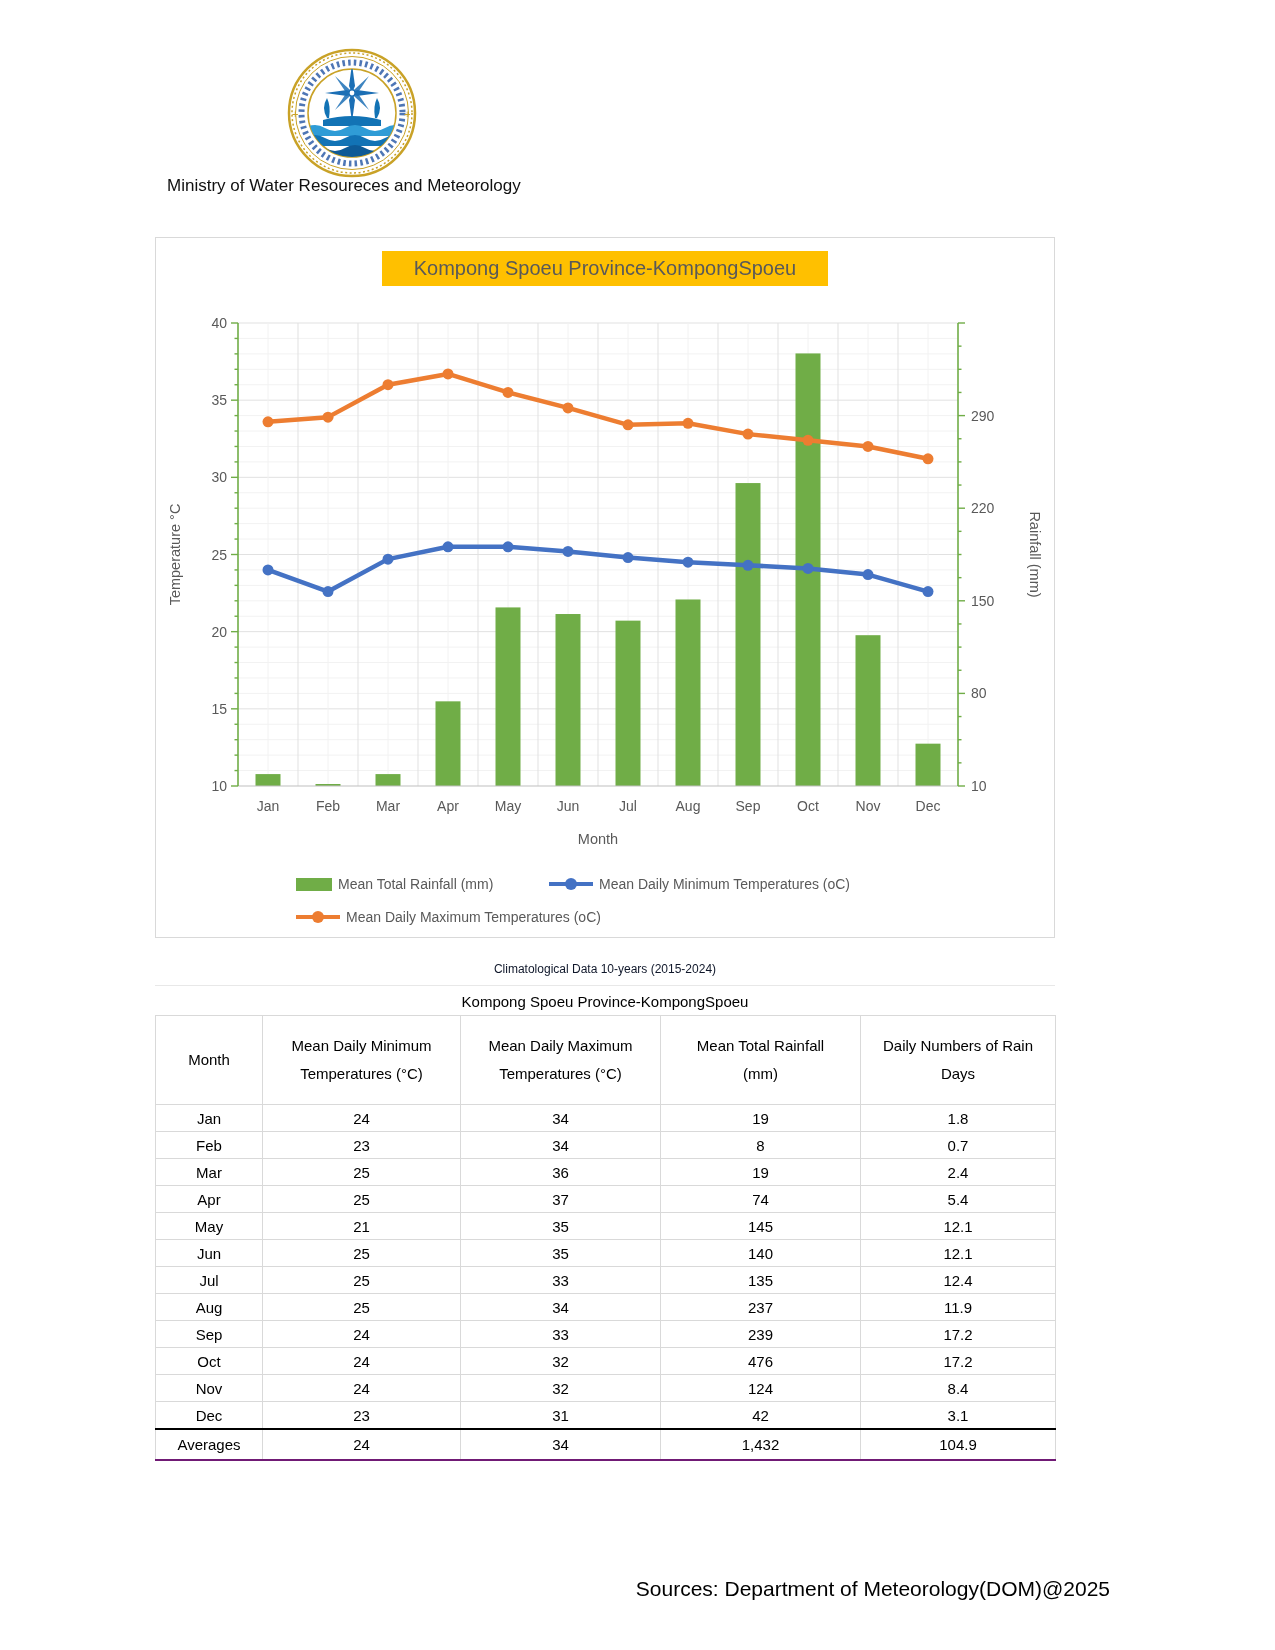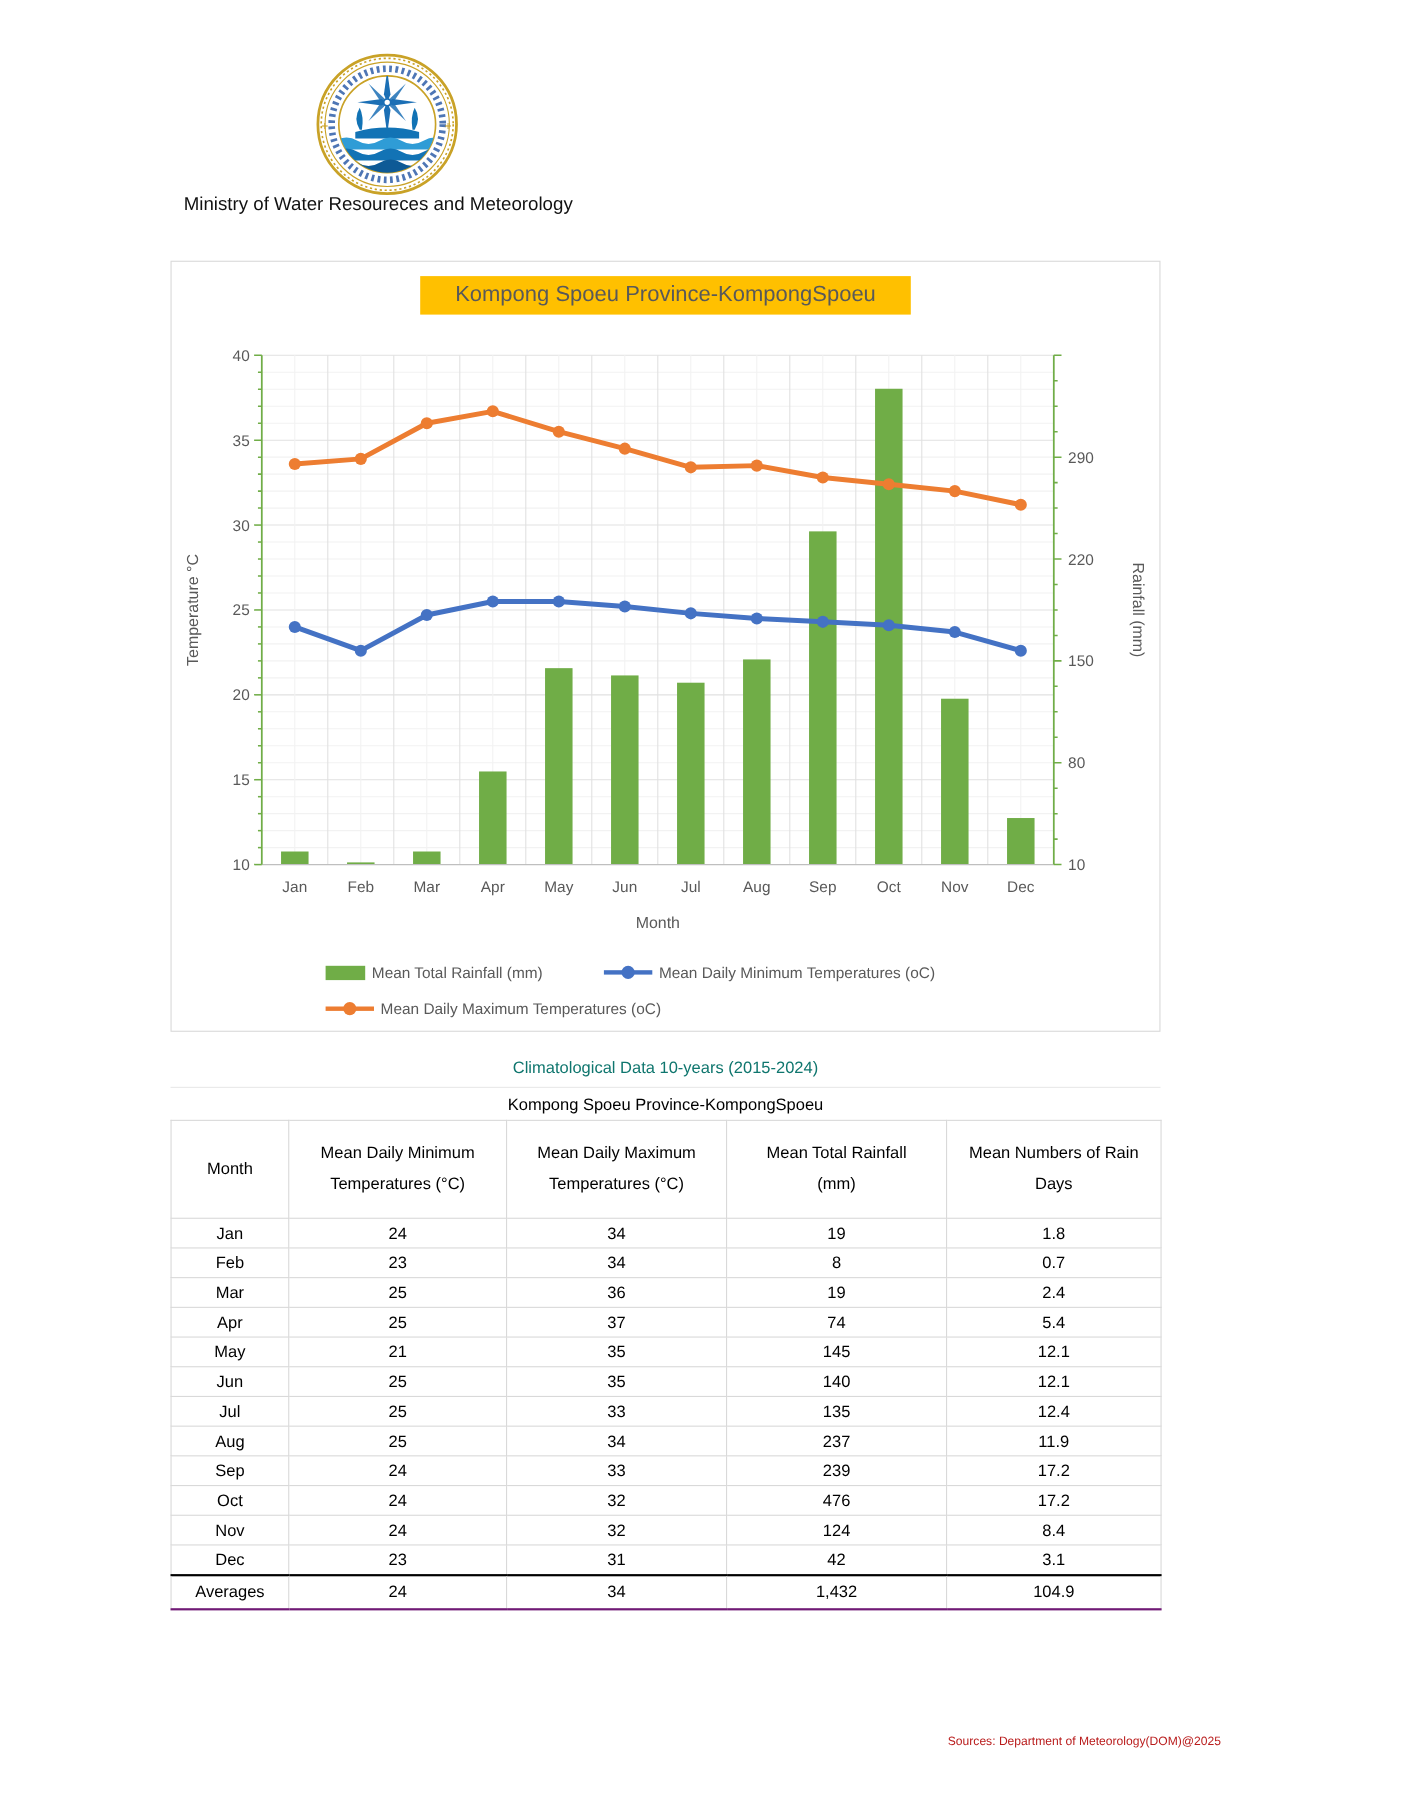--- a/index.html
+++ b/index.html
@@ -19,31 +19,31 @@
     display:flex;align-items:center;justify-content:center;white-space:nowrap;}
   .chart-box svg{position:absolute;left:0;top:0;font-family:inherit;}
   .legend-item{position:absolute;display:flex;align-items:center;gap:6px;
     font-size:14px;color:#595959;white-space:nowrap;}
   .lg-bar{width:36px;height:13px;display:inline-block;}
   .lg-line{width:44px;height:4px;display:inline-block;position:relative;}
   .lg-dot{position:absolute;left:16px;top:-4px;width:12px;height:12px;border-radius:50%;display:inline-block;}
 
   
   .table-section{position:absolute;left:155px;top:948px;width:900px;}
-  .table-title{font-size:15px;text-align:center;padding:14px 0 9px;border-bottom:1px solid #E8E8E8;color:#0f766e;}
+  .table-title{font-size:12px;text-align:center;padding:14px 0 9px;border-bottom:1px solid #E8E8E8;color:#0f172a;}
   .table-subtitle{font-size:15px;text-align:center;padding:7px 0 5px;color:#000;}
   table.climate{width:900px;border-collapse:collapse;font-size:15px;table-layout:fixed;}
   table.climate th, table.climate td{
     border:1px solid #D9D9D9;text-align:center;font-weight:normal;padding:0;}
   table.climate th{height:88px;line-height:1.85;white-space:pre-line;font-size:15px;}
   table.climate td{height:26px;}
   tr.averages-row td{border-top:2px solid #000;border-bottom:2px solid #701a75;height:29px;}
 
   
-  .source-note{position:absolute;right:165px;top:1577px;font-size:11px;color:#b91c1c;white-space:nowrap;}
+  .source-note{position:absolute;right:165px;top:1577px;font-size:21px;color:#000000;white-space:nowrap;}
 </style>
 </head>
 <body>
 
 <div class="logo-wrap">
   <svg width="130" height="134" viewBox="0 0 130 134">
     <defs>
         <clipPath id="inner">
           <circle cx="65" cy="67" r="44"></circle>
         </clipPath>
@@ -290,21 +290,21 @@
     </colgroup>
     <thead>
       <tr>
         <th>Month</th>
         <th>Mean Daily Minimum
 Temperatures (°C)</th>
         <th>Mean Daily Maximum
 Temperatures (°C)</th>
         <th>Mean Total Rainfall
 (mm)</th>
-        <th>Mean Numbers of Rain
+        <th>Daily Numbers of Rain
 Days</th>
       </tr>
     </thead>
     <tbody>
   <tr>
     <td>Jan</td>
     <td>24</td>
     <td>34</td>
     <td>19</td>
     <td>1.8</td>

